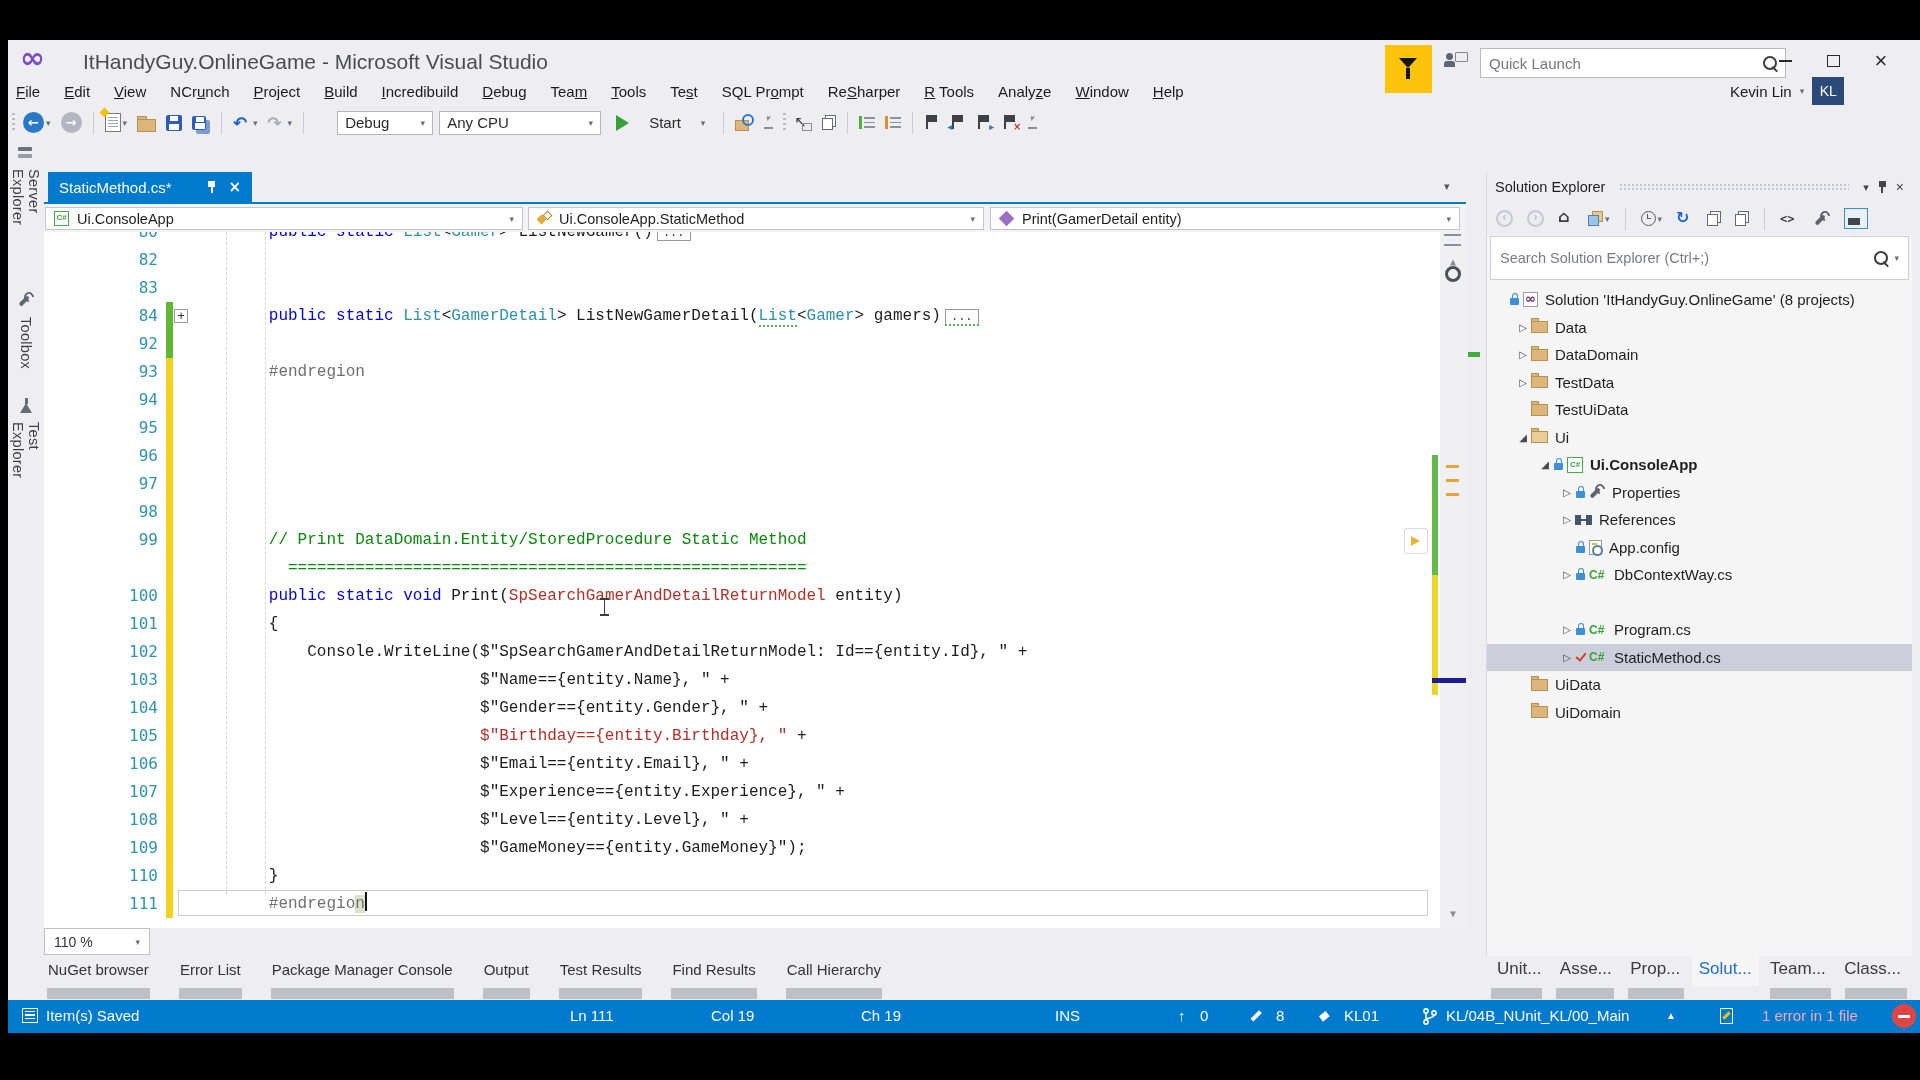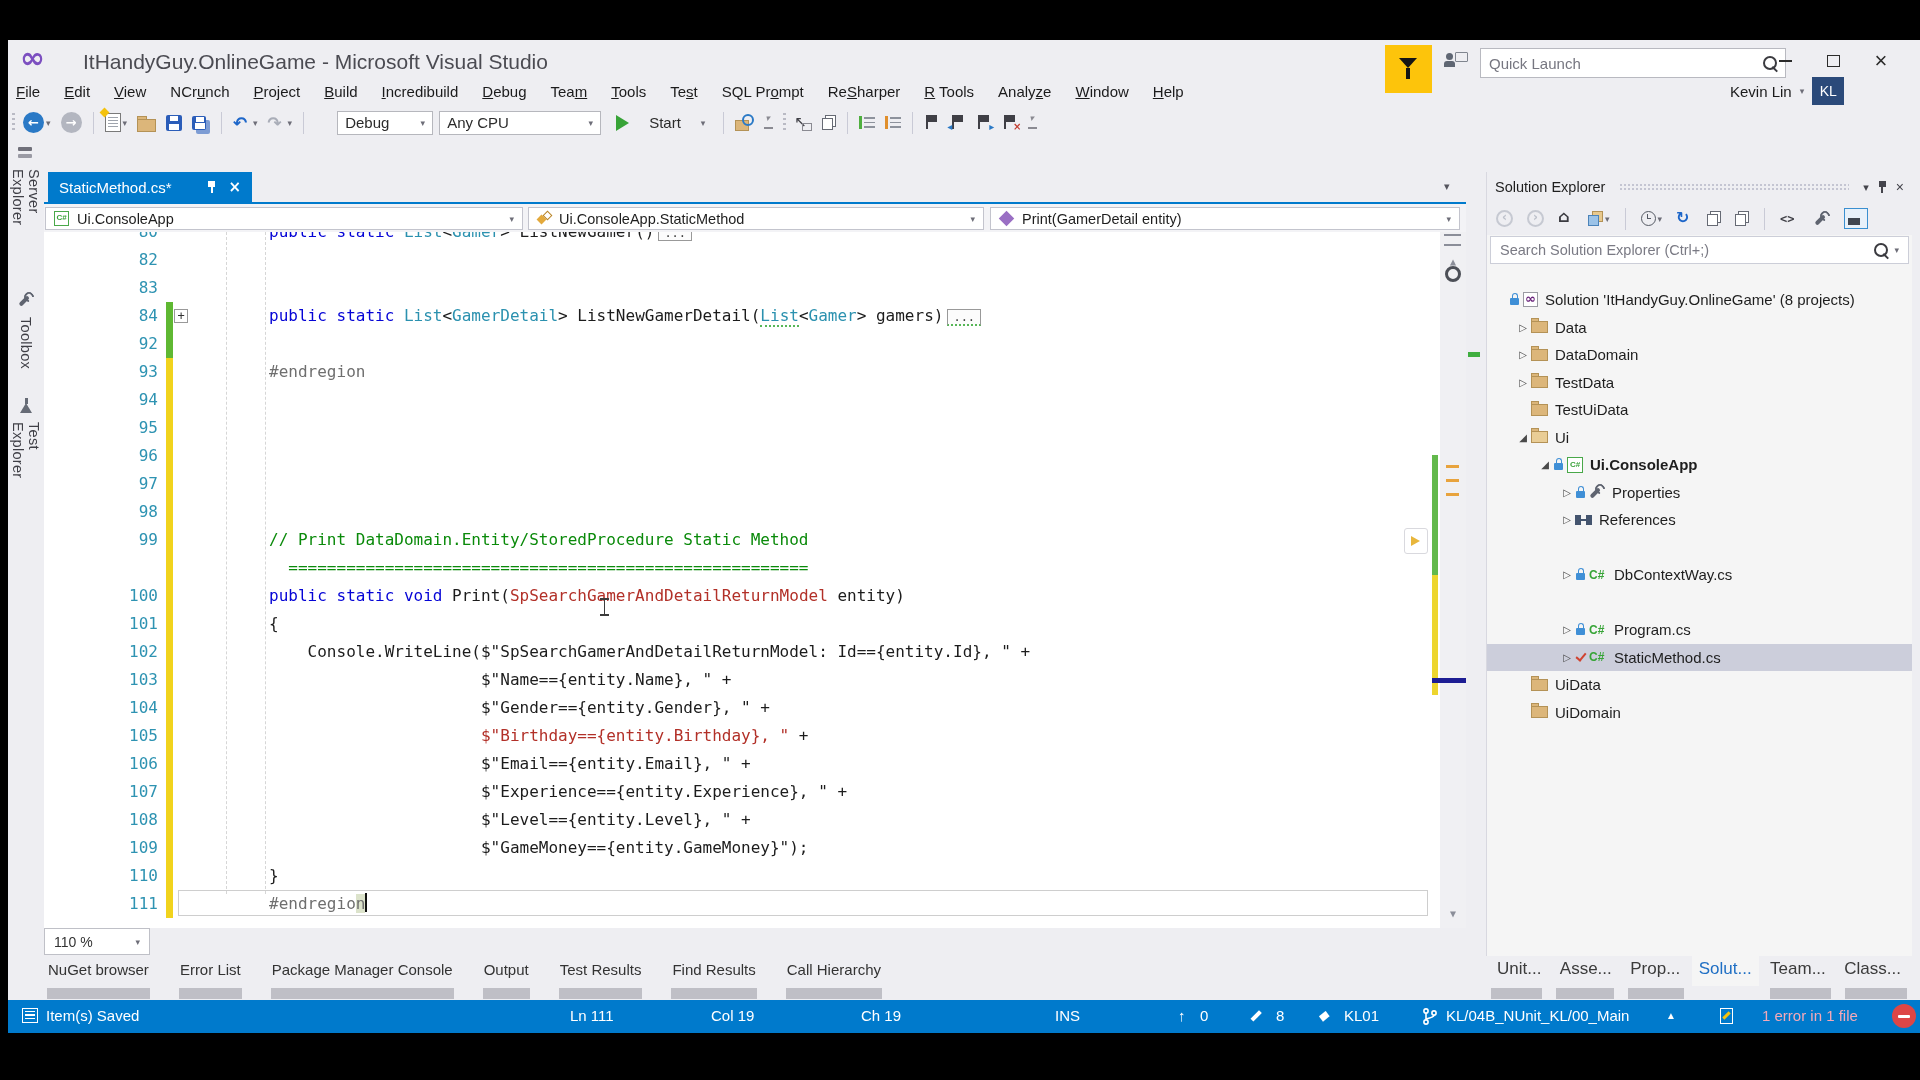--- a/index.html
+++ b/index.html
@@ -126,21 +126,21 @@
   
   .editor{position:absolute;left:44px;top:232px;width:1422px;height:696px;background:#fff;overflow:hidden;
           font:16px/28px "DejaVu Sans Mono",monospace;}
   .iguide{position:absolute;top:0;height:662px;width:0;border-left:1px dashed #d6d6d6;}
   .crow{position:absolute;left:0;width:100%;height:28px;white-space:pre;}
   .lnum{position:absolute;left:46px;width:68px;text-align:right;color:#2e93b2;}
   .chg{position:absolute;left:122px;width:7px;top:0;bottom:0;}
   .chg-g{background:#5fb832;}.chg-y{background:#f1d31d;}
   .fold{position:absolute;left:130px;top:7px;width:14px;height:14px;border:1px solid #999;background:#fff;
         font:12px/12px "DejaVu Sans Mono",monospace;text-align:center;color:#333;box-sizing:border-box;}
-  .ctext{position:absolute;left:148px;top:0;}
+  .ctext{position:absolute;left:148px;top:0;font-family:Liberation Mono, monospace;}
   .cbox{border:1px solid #999;padding:0 5px;font-size:12px;color:#444;background:#fcfcfc;margin-left:4px;}
   .cbox.ul{border-bottom:2px dotted #57b757;}
   .curline{position:absolute;left:134px;width:1250px;top:0;height:26px;border:1px solid #cecece;box-sizing:border-box;}
   .caret{display:inline-block;width:2px;height:19px;background:#111;vertical-align:-3px;}
   .c-kw{color:#0504d6}.c-ty{color:#2b91af}.c-tyu{color:#2b91af;border-bottom:2px dotted #57b757}
   .c-com{color:#0a8a0a}.c-dir{color:#6f6f6f}.c-dirh{color:#6f6f6f;background:#dce3cb}
   .c-red{color:#b23028}.c-pl{color:#1c1c1c}
   .sb-track{position:absolute;left:1396px;top:0;bottom:0;width:26px;background:#f0f0f3;}
   .sb-grip{position:absolute;left:1400px;top:2px;width:17px;height:8px;border-top:2px solid #8b8e99;border-bottom:2px solid #8b8e99;}
   .sb-up,.sb-down{position:absolute;left:1400px;width:18px;text-align:center;color:#8b8e99;font-size:10px;}
@@ -185,21 +185,21 @@
   .i-sync::after{content:"";position:absolute;left:0;bottom:0;width:9px;height:9px;background:#9cc3e8;border:1px solid #4b83b9;}
   .i-pending{width:15px;height:15px;border:1.6px solid #555a64;border-radius:50%;box-sizing:border-box;}
   .i-pending::before{content:"";position:absolute;left:5px;top:2.4px;width:1.6px;height:4.4px;background:#555a64;}
   .i-pending::after{content:"";position:absolute;left:5px;top:5.6px;width:4px;height:1.6px;background:#555a64;}
   .i-refresh{width:17px;height:17px;}
   .i-refresh::after{content:"↻";position:absolute;left:0;top:-1px;font:bold 16px/17px "DejaVu Sans",sans-serif;color:#1d66c9;}
   .i-code{width:20px;height:14px;}
   .i-code::after{content:"<>";position:absolute;left:0;top:0;font:bold 12px/14px "DejaVu Sans Mono",monospace;color:#3f3f46;}
   .i-preview{width:24px;height:21px;border:1.5px solid #3a8fd0;background:#e8f1fa;box-sizing:border-box;}
   .i-preview::after{content:"";position:absolute;left:3px;bottom:3px;width:12px;height:7px;background:#3f4650;}
-  .sesearch{position:absolute;top:64px;left:3px;right:3px;height:28px;background:#fff;border:1px solid #ccced8;
+  .sesearch{position:absolute;top:64px;left:3px;right:3px;height:44px;background:#fff;border:1px solid #ccced8;
             display:flex;align-items:center;padding:0 9px;color:#7a7a84;font-size:14.5px;box-sizing:border-box;}
   .sesearch .lbl{flex:1;}
   .setree{position:absolute;top:114px;left:0;right:0;bottom:0;overflow:hidden;font-size:15px;color:#1e1e1e;}
   .trow{position:absolute;left:0;right:0;height:27.5px;display:flex;align-items:center;}
   .trow.sel{background:#cccedb;}
   .trow .b{font-weight:bold;}
   .tw{width:16px;flex:none;font-size:10px;color:#4a4a4a;text-align:center;}
   .tico{flex:none;margin-right:7px;position:relative;display:inline-block;}
   .tlock{flex:none;margin-right:3px;position:relative;width:11px;height:13px;}
   .tlock::before{content:"";position:absolute;left:2.5px;top:0;width:6px;height:6px;border:1.8px solid #3f8fd6;border-bottom:none;border-radius:3px 3px 0 0;box-sizing:border-box;}
@@ -585,20 +585,26 @@
           <i class="tico wrench"></i>
           <span>Properties</span>
         </div>
         <div class="trow" style="top: 220px; padding-left: 72px;">
           <span class="tw">▷</span>
           <i class="tico i-refs">
             <i></i>
           </i>
           <span>References</span>
         </div>
+        <div class="trow" style="top: 247.5px; padding-left: 72px;">
+          <span class="tw"></span>
+          <i class="tlock"></i>
+          <i class="tico i-config"></i>
+          <span>App.config</span>
+        </div>
         <div class="trow" style="top: 275px; padding-left: 72px;">
           <span class="tw">▷</span>
           <i class="tlock"></i>
           <i class="tico i-cs"></i>
           <span>DbContextWay.cs</span>
         </div>
         <div class="trow" style="top: 330px; padding-left: 72px;">
           <span class="tw">▷</span>
           <i class="tlock"></i>
           <i class="tico i-cs"></i>

